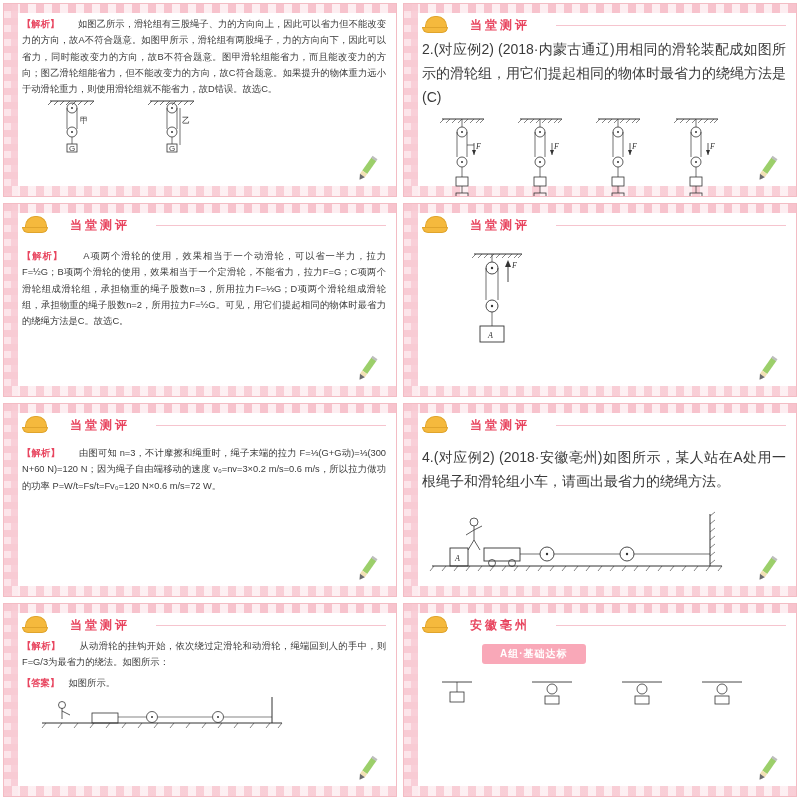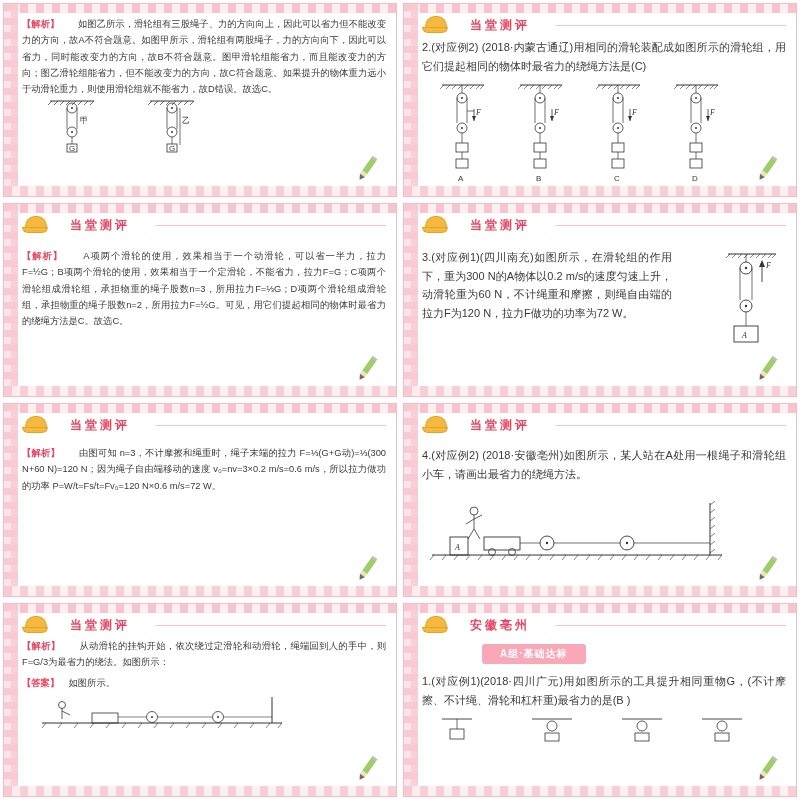--- a/index.html
+++ b/index.html
@@ -73,21 +73,21 @@
   }
   .hdr-title{
     color:#e8455f;font-weight:bold;font-size:12px;letter-spacing:3px;
     white-space:nowrap;
   }
   .hdr-line{flex:1;height:1px;background:#f6c4ce;margin-left:4px;}
   .body-text{
     font-size:9.3px;color:#3a3a3a;line-height:1.75;
     text-align:justify;
   }
-  .body-text.small{font-size:11px;line-height:1.7;}
+  .body-text.small{font-size:14px;line-height:1.7;}
   .analysis{color:#e8455f;font-weight:bold;}
   .answer{color:#e8455f;font-weight:bold;margin-top:15px;}
   .figwrap{position:relative;}
   
   .badge{
     display:inline-block;background:#f9a8b8;color:#ffffff;
     font-size:10px;font-weight:bold;padding:3px 18px;border-radius:3px;
     letter-spacing:1px;margin:6px 0 8px 60px;
   }
   
@@ -358,23 +358,20 @@
       <div class="content">
         <div class="hdr">
           <div class="helmet">
             <div class="dome"></div>
               <div class="brim"></div>
           </div>
           <div class="hdr-title">当堂测评</div>
           <div class="hdr-line"></div>
         </div>
         <div style="display:flex;align-items:flex-start;gap:4px;margin-top:14px;">
-          <div class="body-text small" style="flex:1;">
-            <span>3</span><span>.(对应例1)(四川南充)如图所示，在滑轮组的作用下，重为300 N的A物体以0.2 m/s的速度匀速上升，动滑轮重为60 N，不计绳重和摩擦，则绳自由端的拉力F为120 N，拉力F做功的功率为72 W。</span>
-          </div>
           <div class="figwrap" style="flex:0 0 110px;">
             <svg width="110" height="110" viewBox="0 0 110 110">
               <line x1="52" y1="6" x2="100" y2="6" stroke="#333" stroke-width="1"></line>
               <g stroke="#333" stroke-width=".6">
                 <line x1="54" y1="6" x2="50" y2="10"></line>
                   <line x1="60" y1="6" x2="56" y2="10"></line>
                 <line x1="66" y1="6" x2="62" y2="10"></line>
                   <line x1="72" y1="6" x2="68" y2="10"></line>
                 <line x1="78" y1="6" x2="74" y2="10"></line>
                   <line x1="84" y1="6" x2="80" y2="10"></line>
@@ -613,23 +610,20 @@
       <div class="content">
         <div class="hdr">
           <div class="helmet">
             <div class="dome"></div>
               <div class="brim"></div>
           </div>
           <div class="hdr-title">安徽亳州</div>
           <div class="hdr-line"></div>
         </div>
         <div class="badge">A组·基础达标</div>
-        <div class="body-text small">
-          <span>1</span><span>.(对应例1)(2018·四川广元)用如图所示的工具提升相同重物G，(不计摩擦、不计绳、滑轮和杠杆重)最省力的是(B )</span>
-        </div>
         <div class="figwrap" style="margin-top:4px;">
           <svg width="340" height="30" viewBox="0 0 340 30">
             <line x1="20" y1="6" x2="50" y2="6" stroke="#333" stroke-width=".9"></line>
             <line x1="35" y1="6" x2="35" y2="16" stroke="#333" stroke-width=".7"></line>
             <rect x="28" y="16" width="14" height="10" fill="none" stroke="#333" stroke-width=".8"></rect>
             <line x1="110" y1="6" x2="150" y2="6" stroke="#333" stroke-width=".9"></line>
             <circle cx="130" cy="13" r="5" fill="none" stroke="#333" stroke-width=".8"></circle>
             <rect x="123" y="20" width="14" height="8" fill="none" stroke="#333" stroke-width=".8"></rect>
             <line x1="200" y1="6" x2="240" y2="6" stroke="#333" stroke-width=".9"></line>
             <circle cx="220" cy="13" r="5" fill="none" stroke="#333" stroke-width=".8"></circle>

